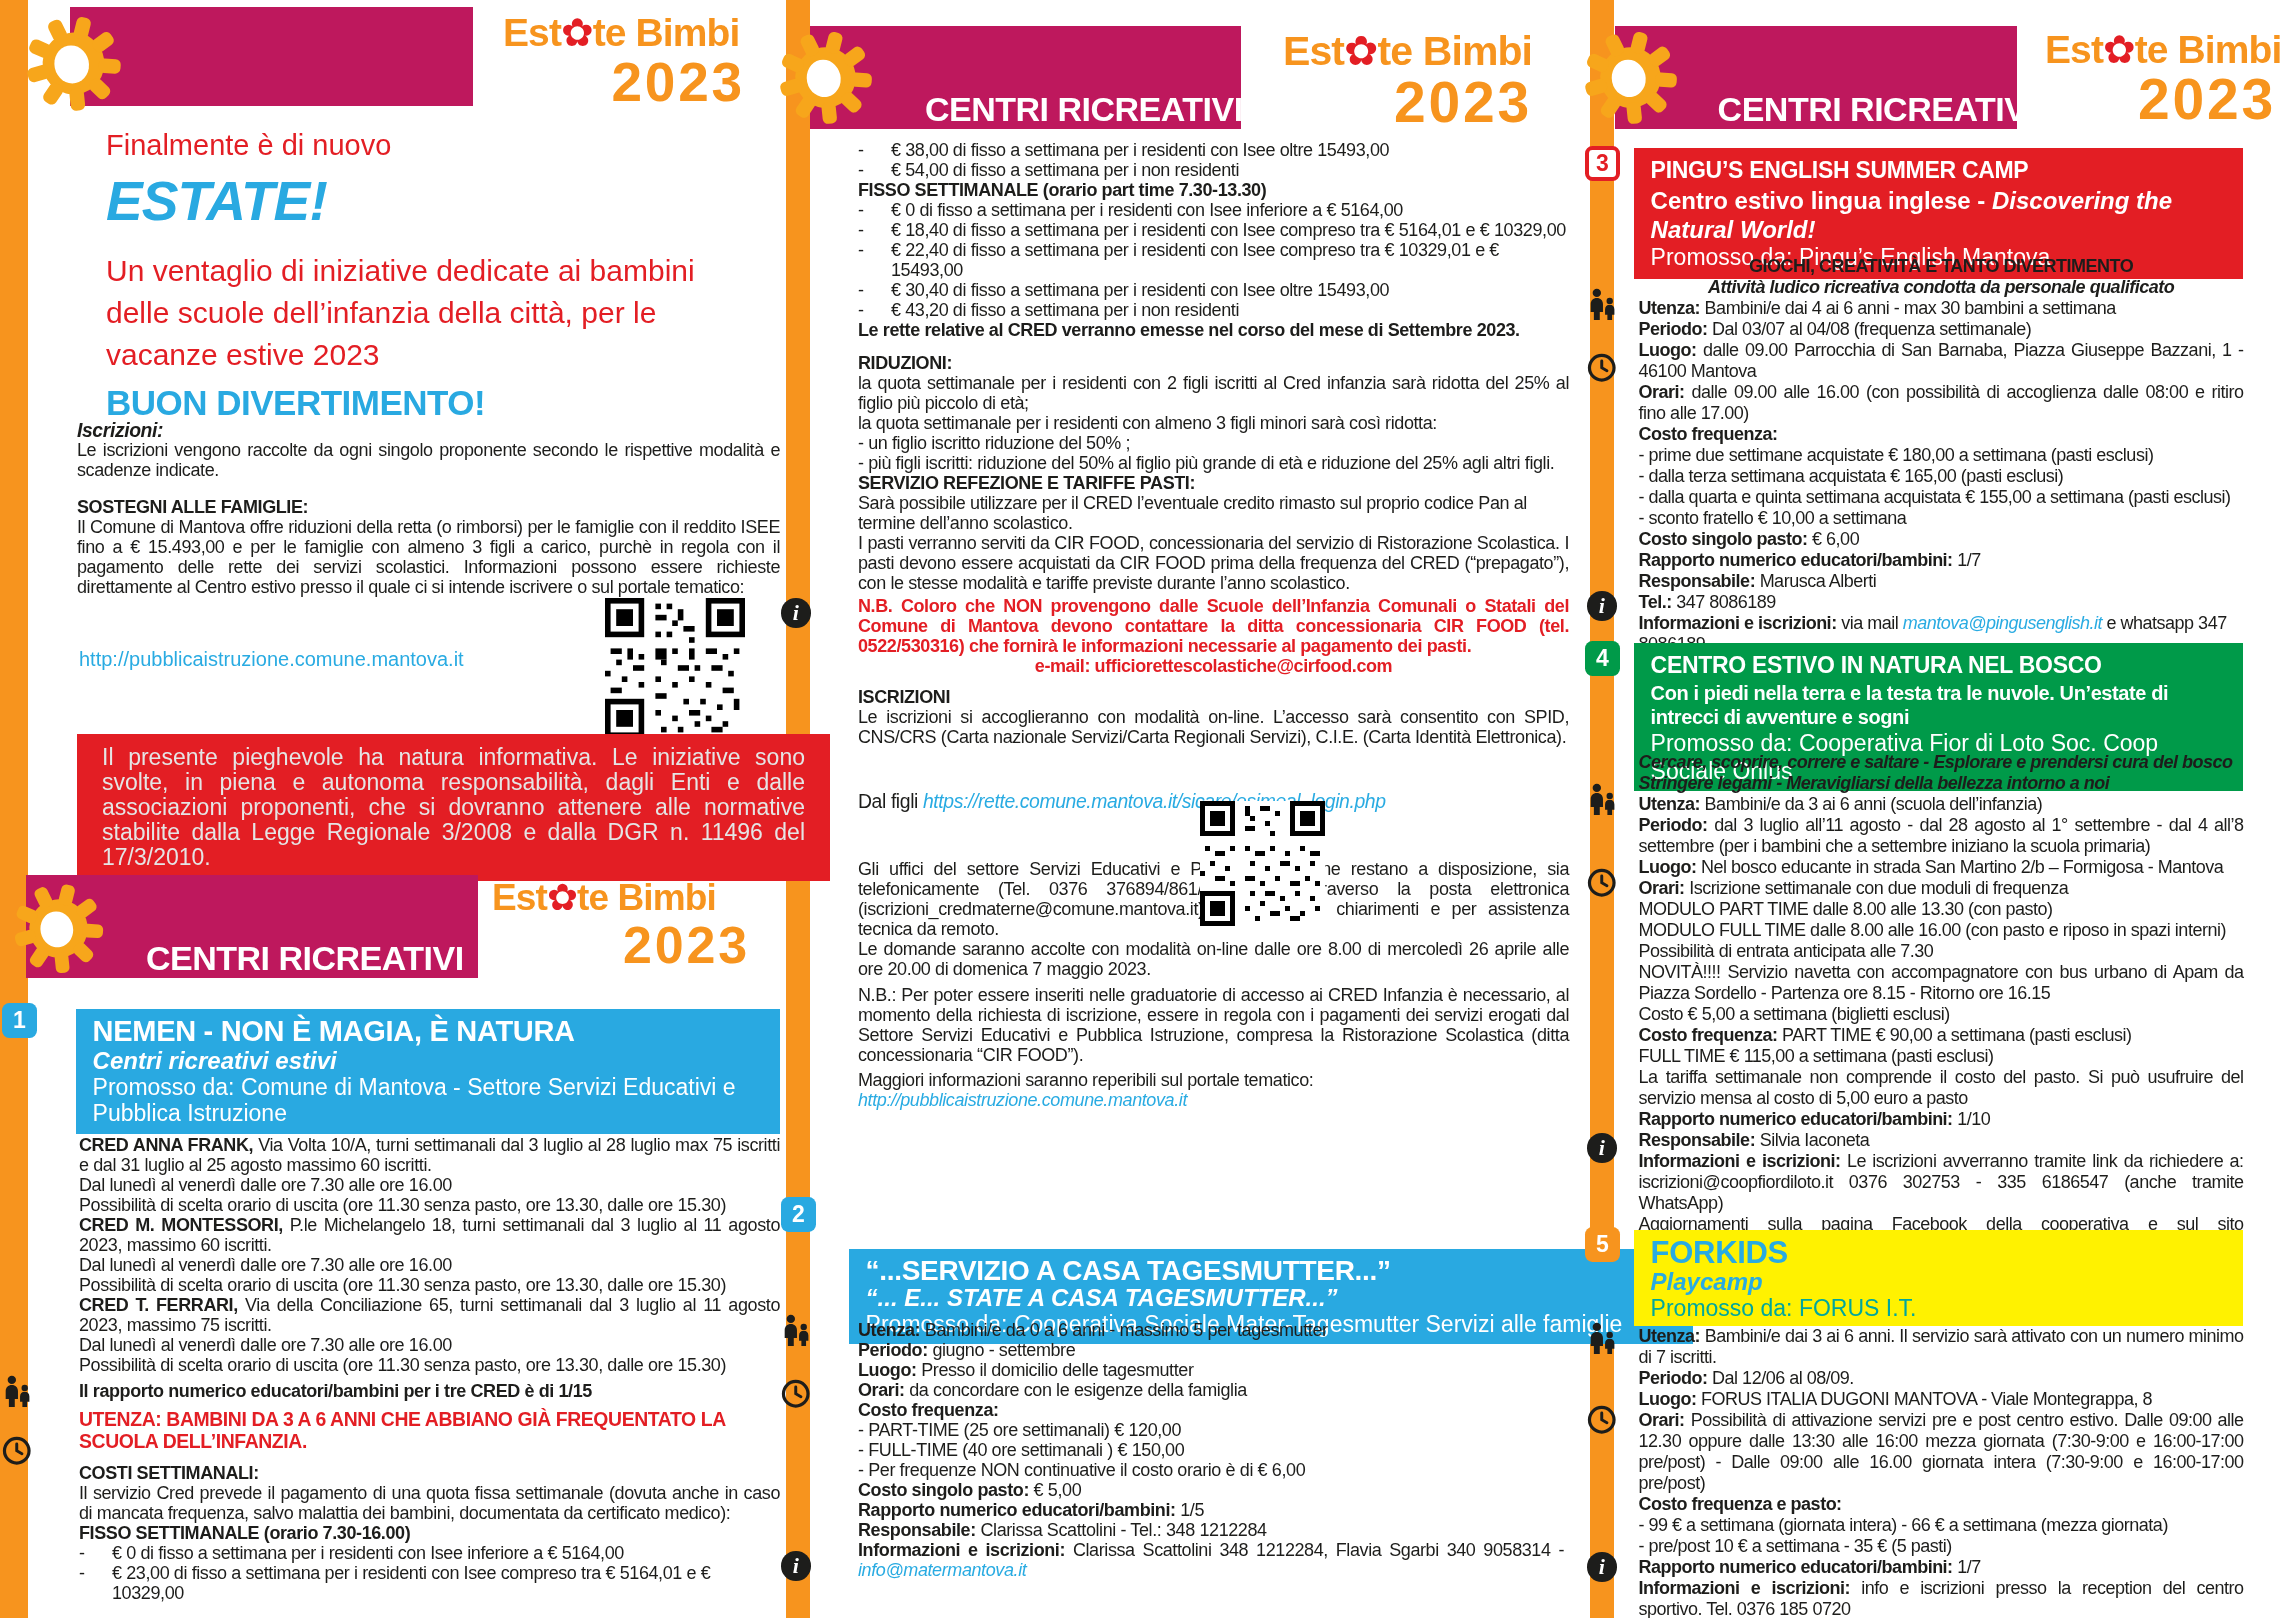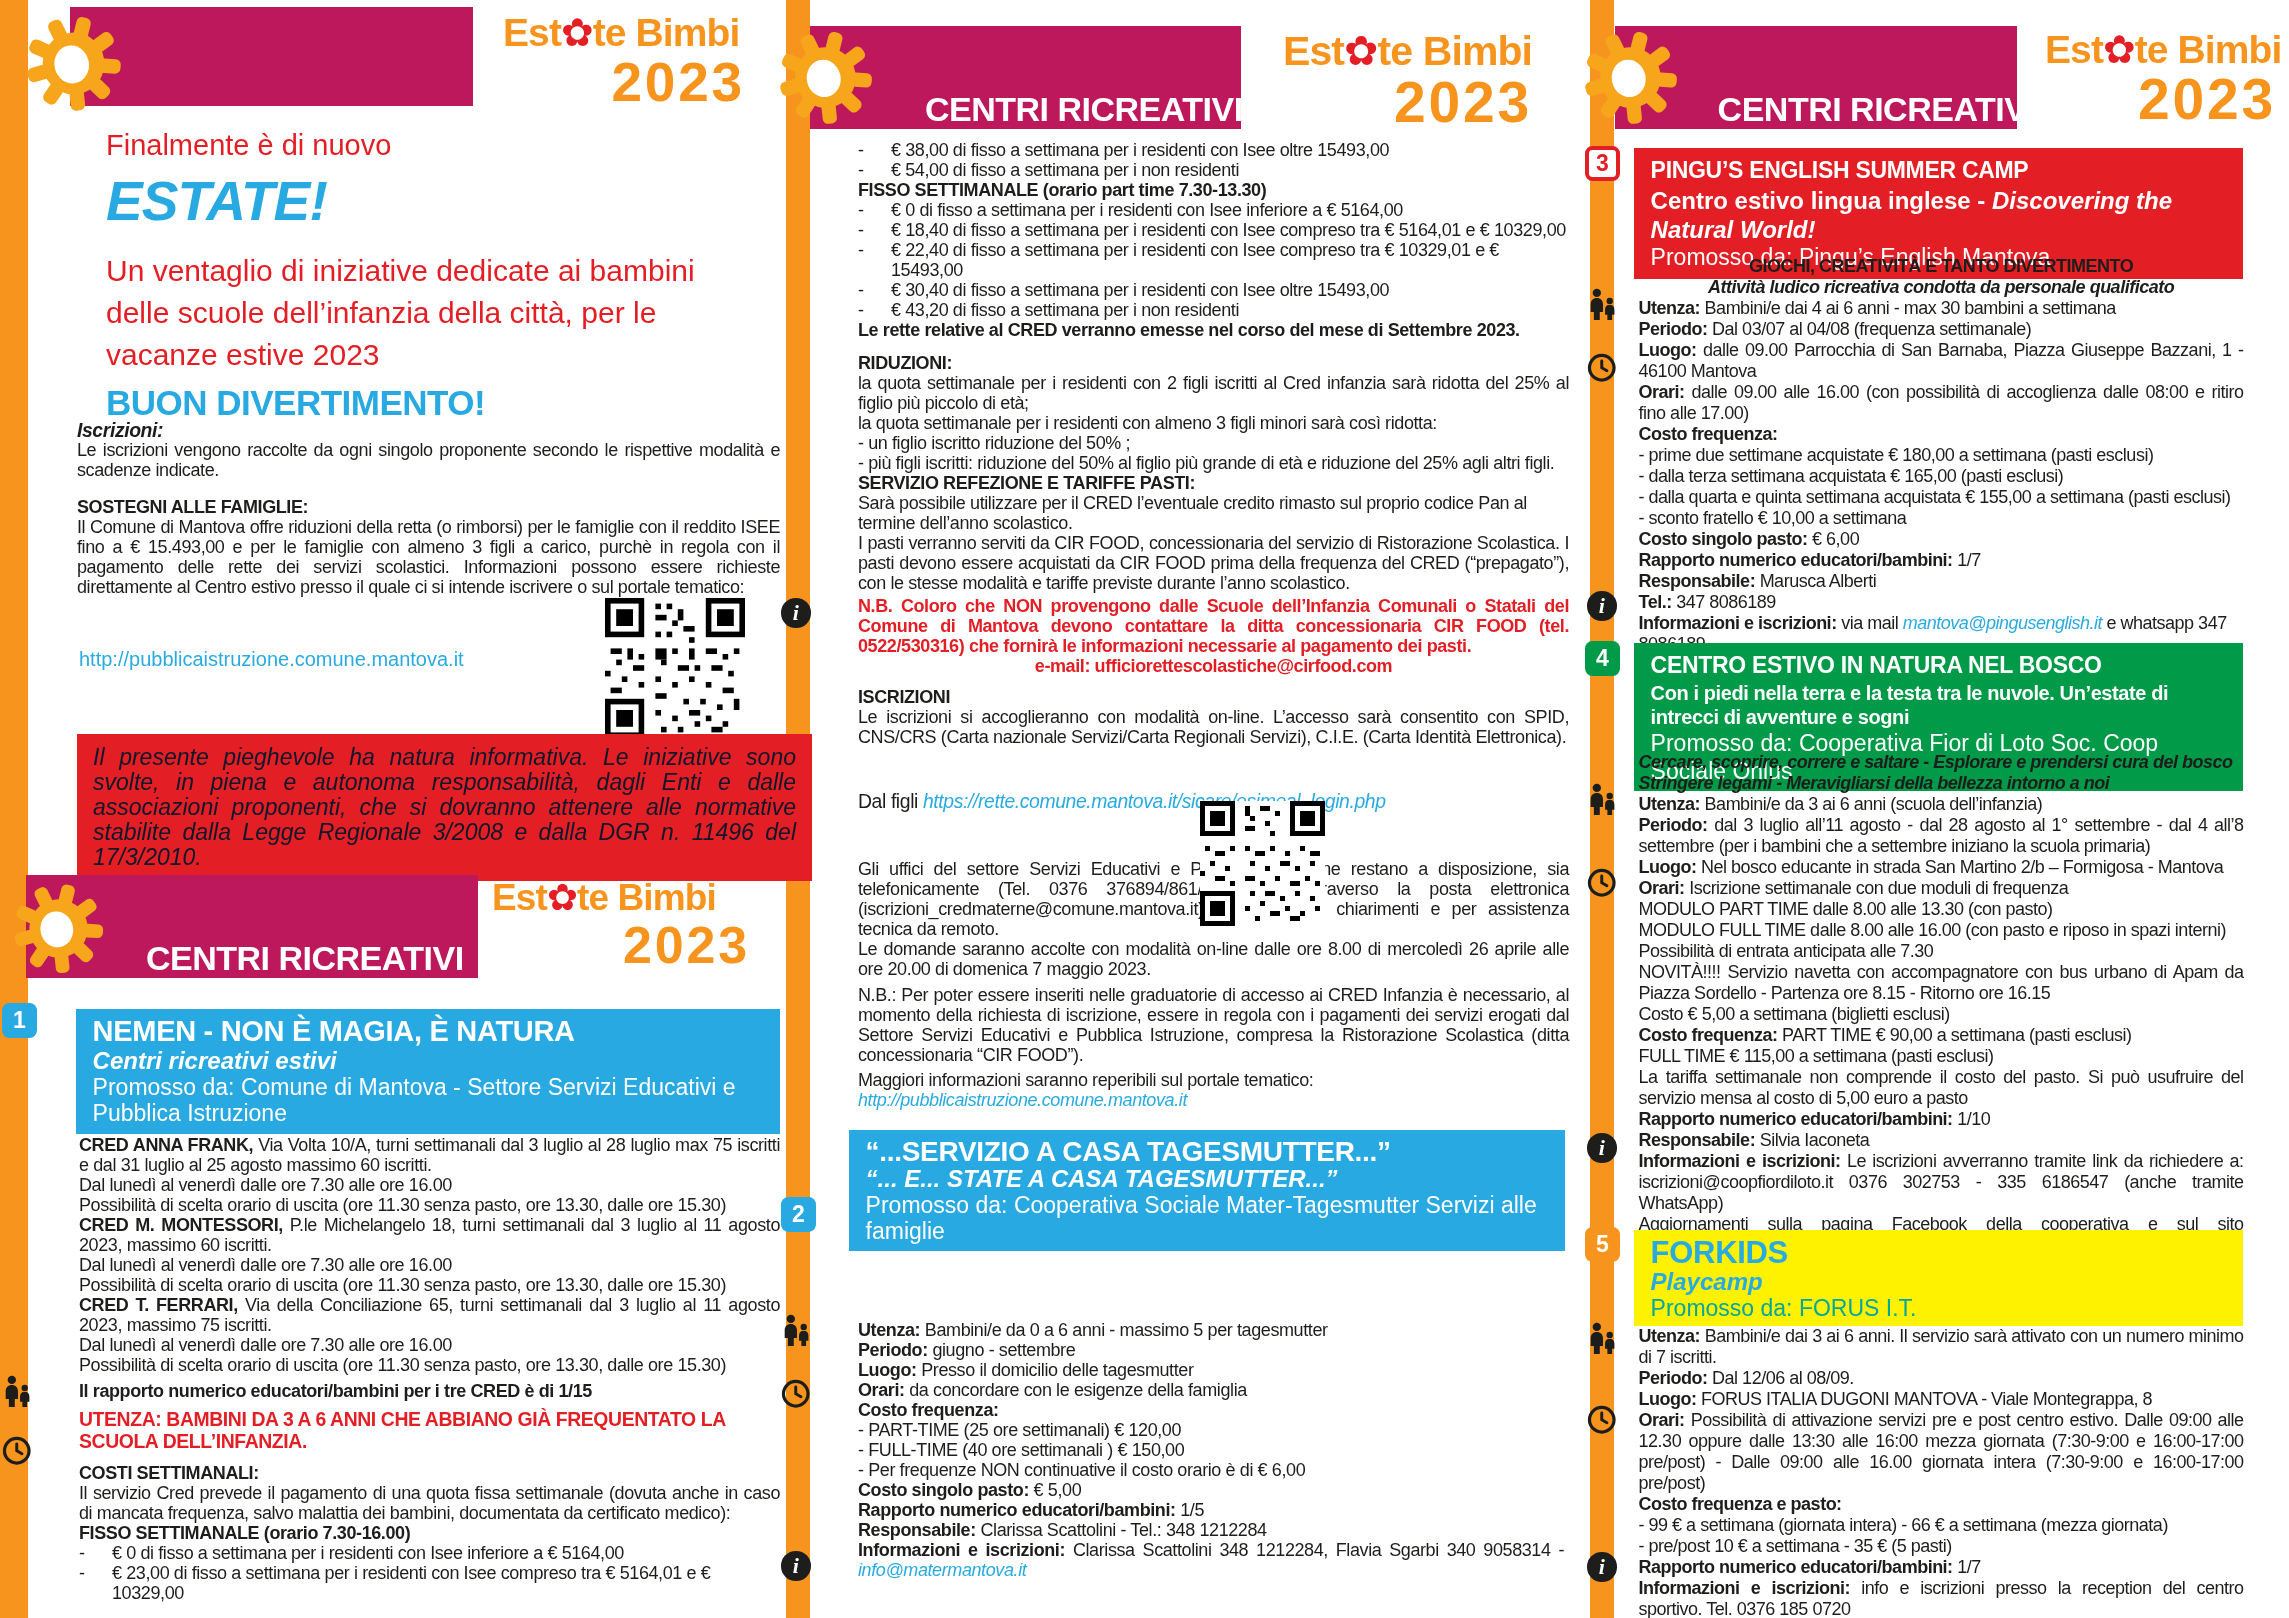--- a/index.html
+++ b/index.html
@@ -35,22 +35,22 @@
   .red{color:#E31E24}
   .gap6{margin-top:5.5px}
   .dash{padding-left:33px;text-indent:-33px}
   .d{display:inline-block;width:33px;text-indent:0}
   .d:empty{display:none}
   .lk{color:#29ABE2}
   i.lk{font-style:italic}
   .h-bi{font-weight:700;font-style:italic;font-size:19.4px}
   .h-b{font-weight:700}
 
-  .notice{position:absolute;background:#E31E24;color:#0f172a;font-style:italic;
-          font-size:23px;line-height:25px;padding:11px 16px;text-align:justify}
+  .notice{position:absolute;background:#E31E24;color:#e5e5e5;
+          font-size:23px;line-height:25px;padding:11px 25px;text-align:justify}
 
   .evbox{position:absolute;color:#fff;padding:7.4px 16.6px;box-sizing:border-box}
   .evbox .bt{font-size:23px;font-weight:800;line-height:30px;letter-spacing:-0.3px}
   .evbox .bs{font-size:24px;font-weight:700;font-style:italic;line-height:27px}
   .evbox .bs2{font-size:20px;font-weight:700;line-height:24px;letter-spacing:-0.4px}
   .evbox .bp{font-size:23px;font-weight:400;line-height:26px}
   .bg-blue{background:#29A9E1}.bg-red{background:#E31E24}.bg-green{background:#009A49}
   .bg-yellow{background:#FFF200}
   .bg-yellow .bt{color:#29ABE2;font-size:31px}
   .bg-yellow .bs{color:#29ABE2}
@@ -377,21 +377,21 @@
             <rect x="14" y="22" width="2" height="1"></rect>
             <rect x="17" y="21" width="1" height="1"></rect>
             <rect x="20" y="22" width="1" height="1"></rect>
             <rect x="23" y="21" width="1" height="1"></rect>
             <rect x="11" y="23" width="1" height="1"></rect>
             <rect x="18" y="23" width="2" height="1"></rect>
           </g>
         </svg>
     </div>
 
-    <div class="evbox bg-blue" style="left:14px;top:1130px;width:716px;padding:6.5px 16.6px">
+    <div class="evbox bg-blue" style="left:14px;top:1249px;width:844px;padding:6.5px 16.6px">
       <div class="bt" style="font-size:28px;line-height:29.5px">“...SERVIZIO A CASA TAGESMUTTER...”</div>
       <div class="bs" style="line-height:26px">“... E... STATE A CASA TAGESMUTTER...”</div>
       <div class="bp" style="line-height:26px">Promosso da: Cooperativa Sociale Mater-Tagesmutter Servizi alle famiglie</div>
     </div>
 
     <div class="abs body" style="left:23px;top:1320px;width:706px">
       <div>
           <div class="ln"><b>Utenza:</b><span> Bambini/e da 0 a 6 anni - massimo 5 per tagesmutter</span><i class="lk"></i><span></span></div>
           <div class="ln"><b>Periodo:</b><span> giugno - settembre</span><i class="lk"></i><span></span></div>
           <div class="ln"><b>Luogo:</b><span> Presso il domicilio delle tagesmutter</span><i class="lk"></i><span></span></div>

